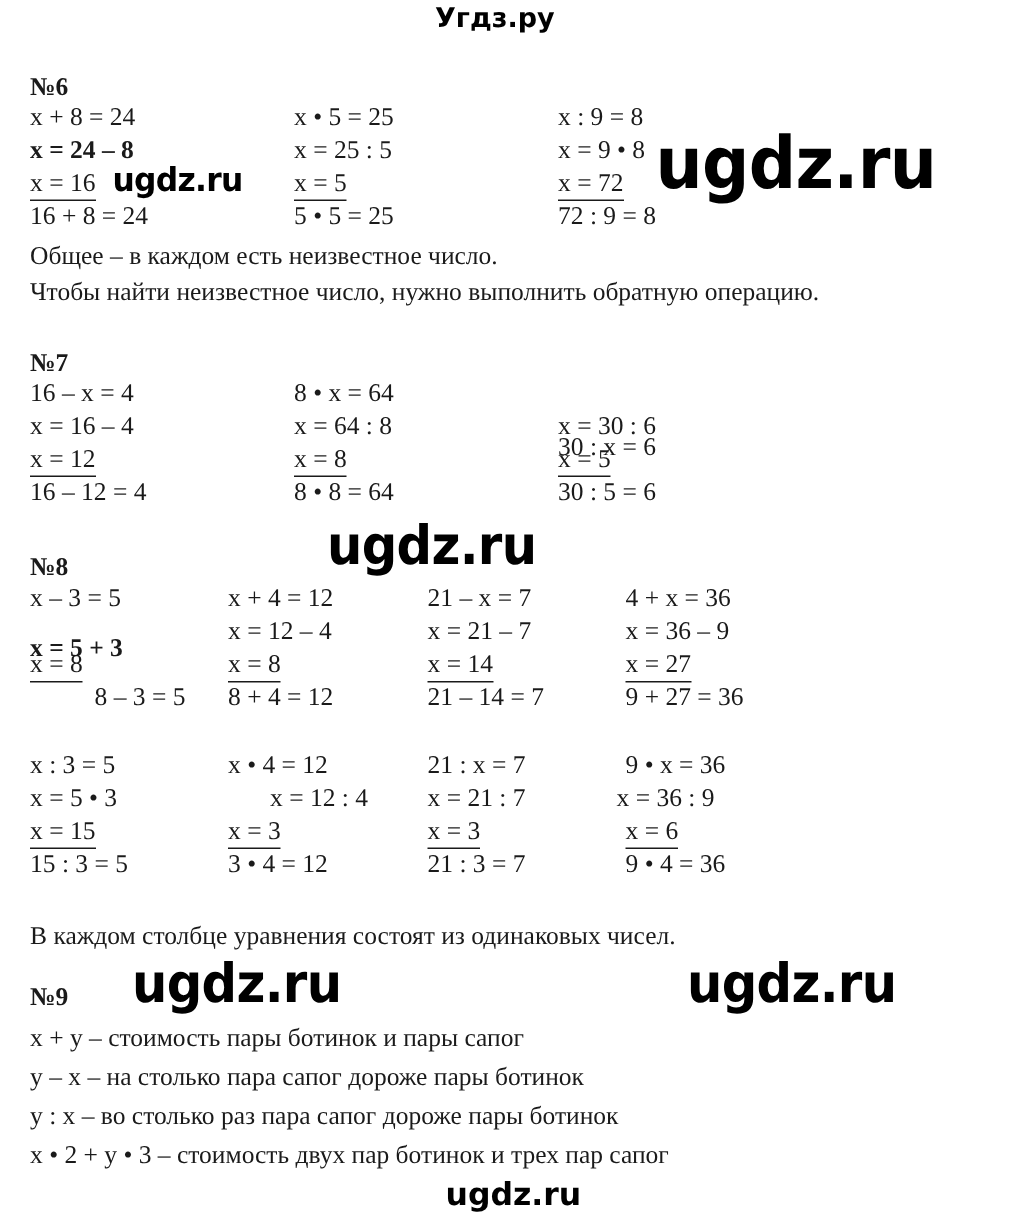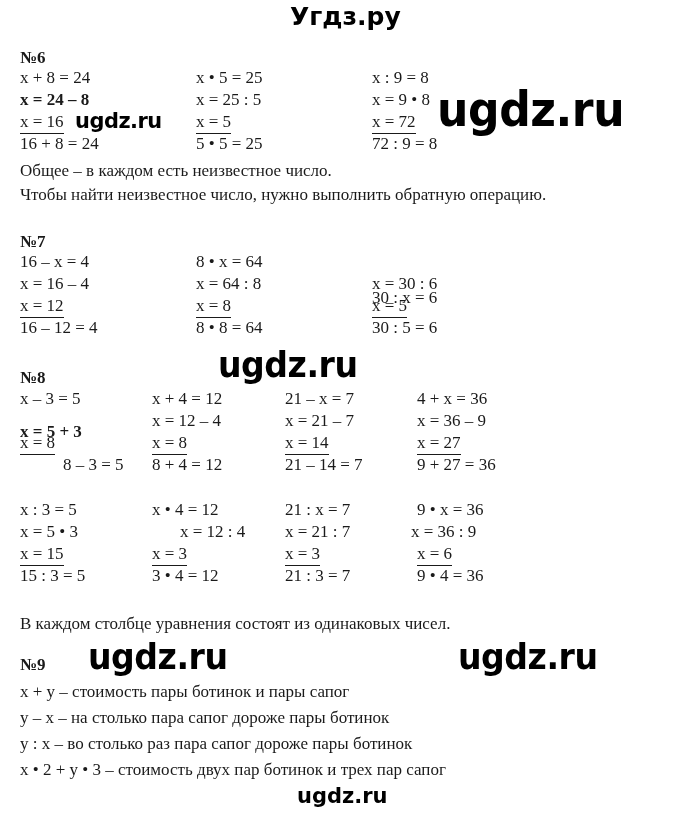--- a/index.html
+++ b/index.html
@@ -25,21 +25,21 @@
     position: absolute;
     font-family: "DejaVu Sans", "Liberation Sans", sans-serif;
     font-weight: bold;
     color: #000000;
     white-space: nowrap;
     letter-spacing: -0.5px;
     line-height: 1;
     z-index: 5;
   }
   .wm-top {
-    font-size: 25px;
+    font-size: 18px;
     font-weight: bold;
     letter-spacing: 0px;
   }
   .wm-big { font-size: 48px; transform: scaleX(0.92); transform-origin: left top; }
   .wm-mid { font-size: 36px; transform: scaleX(0.92); transform-origin: left top; }
   .wm-sm  { font-size: 22px; transform: scaleX(0.95); transform-origin: left top; }
   .wm-xs  { font-size: 21px; font-weight: bold; letter-spacing: 0px; }
 
   
   .sec-title {

